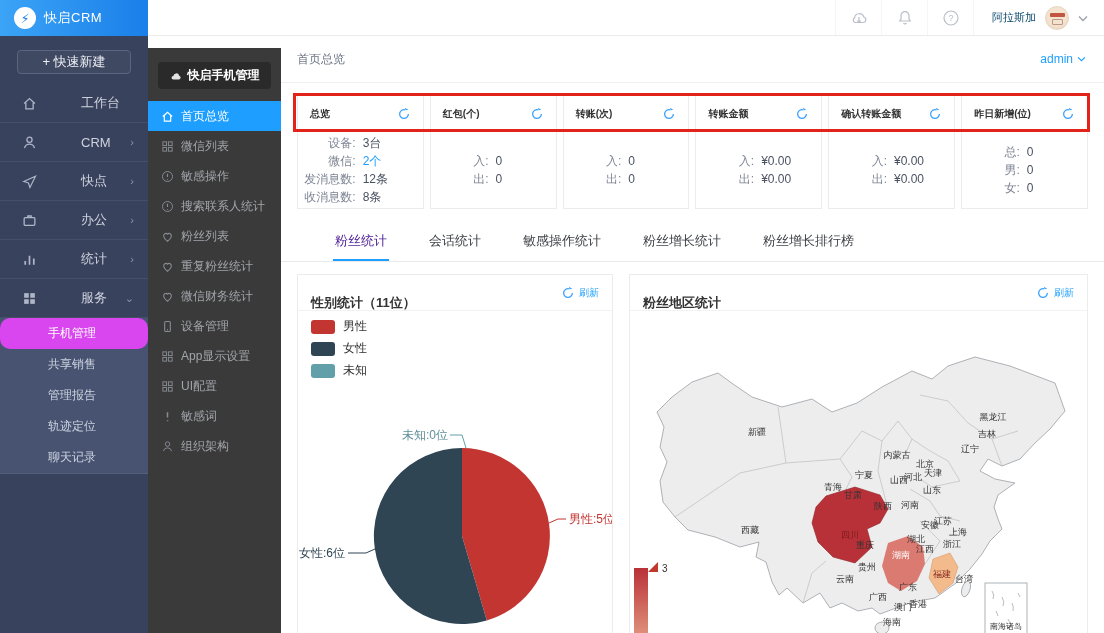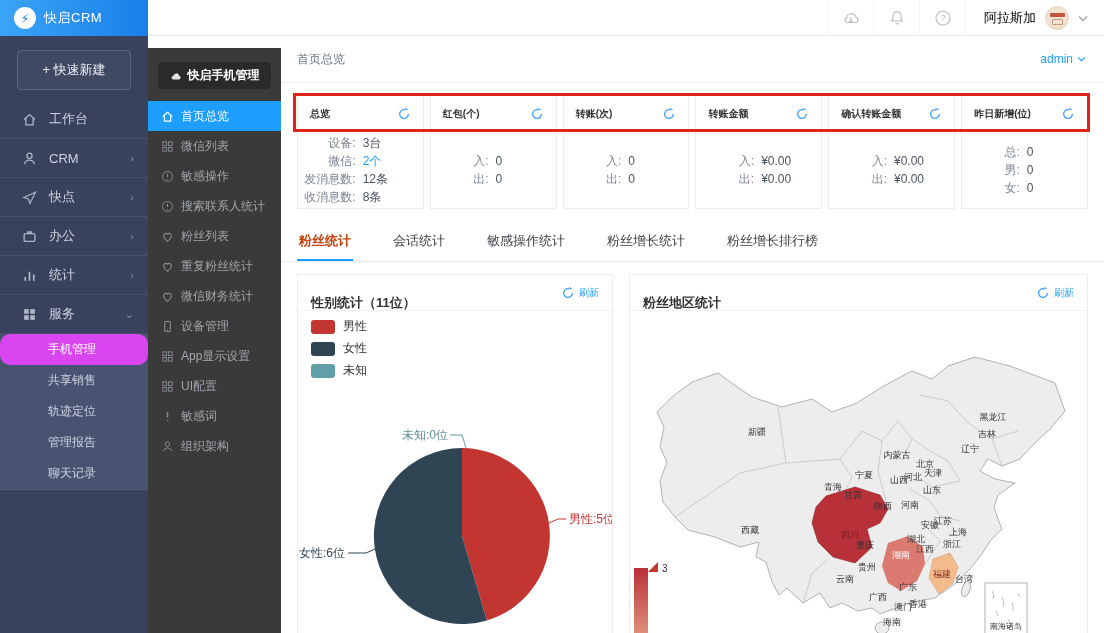--- a/index.html
+++ b/index.html
@@ -10,35 +10,35 @@
   
   .topbar { position:absolute; left:0; top:0; width:1104px; height:36px; display:flex; z-index:5; }
   .logo { width:148px; height:36px; background:linear-gradient(90deg,#3ba4f6,#1a7fe9);
     display:flex; align-items:center; padding-left:14px; color:#fff; }
   .logo-badge { width:22px; height:22px; border-radius:50%; background:#fff; color:#1a7fe9;
     display:flex; align-items:center; justify-content:center; font-weight:bold; font-size:13px; margin-right:8px; }
   .logo-text { font-size:13px; letter-spacing:.5px; }
   .topbar-rest { flex:1; background:#fff; border-bottom:1px solid #ebebeb; display:flex; justify-content:flex-end; align-items:stretch; }
   .top-cell { display:flex; align-items:center; justify-content:center; width:46px; border-left:1px solid #f5f5f5; color:#b9bfc9; cursor:pointer; }
   .top-user { display:flex; align-items:center; padding:0 16px 0 18px; border-left:1px solid #f5f5f5; gap:9px; cursor:pointer; }
-  .top-region { color:#000000; font-size:13px; }
+  .top-region { color:#0c4a6e; font-size:11px; }
   .avatar { width:24px; height:24px; border-radius:50%; background:radial-gradient(circle at 50% 45%, #f4e3cf 55%, #e9cdb2 100%);
     position:relative; overflow:hidden; border:1px solid #e6d7c4; }
   .avatar i { position:absolute; left:4px; top:6px; width:15px; height:4px; background:#c2553f; border-radius:1px; }
   .avatar b { position:absolute; left:6px; top:12px; width:11px; height:6px; border:1px solid #b98; border-radius:1px; }
   .chev { color:#9aa0aa; }
 
   
   .sidebar1 { position:absolute; left:0; top:36px; width:148px; bottom:0; background:#39425c; z-index:4; }
-  .quick-btn { margin:14px 17px 10px; height:40px; border:1px solid #5c6580; border-radius:4px;
+  .quick-btn { margin:14px 17px 10px; height:24px; border:1px solid #5c6580; border-radius:4px;
     color:#eef1f7; display:flex; align-items:center; justify-content:center; font-size:13px; cursor:pointer; background:rgba(255,255,255,0.04); }
   .nav1-item { height:39px; display:flex; align-items:center; padding:0 14px 0 22px; color:#cdd2df; font-size:13px;
     border-bottom:1px solid rgba(255,255,255,0.07); cursor:pointer; }
   .nav1-item .ic { width:15px; height:15px; margin-right:12px; color:#aeb6c8; flex:none; }
-  .nav1-item .lb { flex:1; }
+  .nav1-item .lb { flex:1;margin-left:32px; }
   .nav1-item .cv { color:#8c93a8; font-size:11px; }
   .submenu1 { background:#475370; border-bottom:1px solid rgba(255,255,255,0.07); }
   .sub1-item { height:31px; display:flex; align-items:center; padding-left:48px; color:#ccd2e0; font-size:12px; cursor:pointer; }
   .sub1-item.active { background:#d946ef; color:#fff;border-radius:10px; }
 
   
   .sidebar2 { position:absolute; left:148px; top:48px; width:133px; bottom:0; background:#3a3a3a; z-index:4; }
   .mod-header { margin:14px 10px 12px; height:27px; background:#2a2a2a; border-radius:4px; color:#fff;
     display:flex; align-items:center; justify-content:center; gap:6px; font-size:12px; font-weight:bold; cursor:pointer; }
   .mod-header .ic { width:12px; height:12px; color:#e3e3e3; }
@@ -61,21 +61,21 @@
   .card-b { height:76px; display:flex; flex-direction:column; justify-content:center; padding:4px 6px; }
   .crow { display:grid; grid-template-columns:52% 48%; line-height:18px; font-size:12px; }
   .crow .cl { text-align:right; color:#7d8493; padding-right:7px; }
   .crow .cvv { color:#4a5261; }
   .crow .cvv.link { color:#1e9fff; cursor:pointer; }
 
   .red-annotation { position:absolute; left:12px; top:57px; width:797px; height:39px; border:3px solid #e2231a; z-index:9; pointer-events:none; }
 
   .tabs { margin-top:15px; padding:0 16px; border-bottom:1px solid #e8eaee; display:flex; gap:38px; }
   .tab { font-size:13px; color:#3c3f45; padding:8px 2px 9px; cursor:pointer; }
-  .tab.active { color:#c2410c; border-bottom:2px solid #1e9fff; font-weight:bold; }
+  .tab.active { color:#4c1d95; border-bottom:2px solid #1e9fff; font-weight:normal;margin-left:36px; }
 
   .panels { display:flex; gap:16px; padding:12px 16px 0; }
   .panel { border:1px solid #ececec; background:#fff; height:400px; position:relative; }
   .panel.gender { width:316px; flex:none; }
   .panel.region { flex:1; }
   .panel-h { height:36px; display:flex; align-items:center; justify-content:space-between; padding:0 13px; border-bottom:1px solid #f2f2f2; }
   .panel-h .t { font-size:13px; font-weight:bold; color:#333;margin-top:20px; }
   .refresh-link { color:#1e9fff; font-size:10px; display:flex; align-items:center; gap:4px; cursor:pointer; }
   .panel-b { position:relative; height:363px; overflow:hidden; }
 
@@ -176,22 +176,22 @@
             <rect x="2" y="7.7" width="4.3" height="4.3" fill="currentColor"></rect>
             <rect x="7.7" y="7.7" width="4.3" height="4.3" fill="currentColor"></rect>
           </svg></span>
       <span class="lb">服务</span>
       <span class="cv">⌄</span>
     </div>
 
     <div class="submenu1">
       <div class="sub1-item active">手机管理</div>
       <div class="sub1-item">共享销售</div>
+      <div class="sub1-item">管理报告</div>
       <div class="sub1-item">轨迹定位</div>
-      <div class="sub1-item">管理报告</div>
       <div class="sub1-item">聊天记录</div>
     </div>
   </div>
 
   <div class="sidebar2">
     <div class="mod-header">
       <span class="ic"><svg width="12" height="10" viewBox="0 0 12 10">
             <path d="M3.4 8.6h5.4a2 2 0 0 0 .4-3.9A3 3 0 0 0 3.3 5 1.8 1.8 0 0 0 3.4 8.6z" fill="currentColor"></path>
           </svg></span>
       <span>快启手机管理</span>

